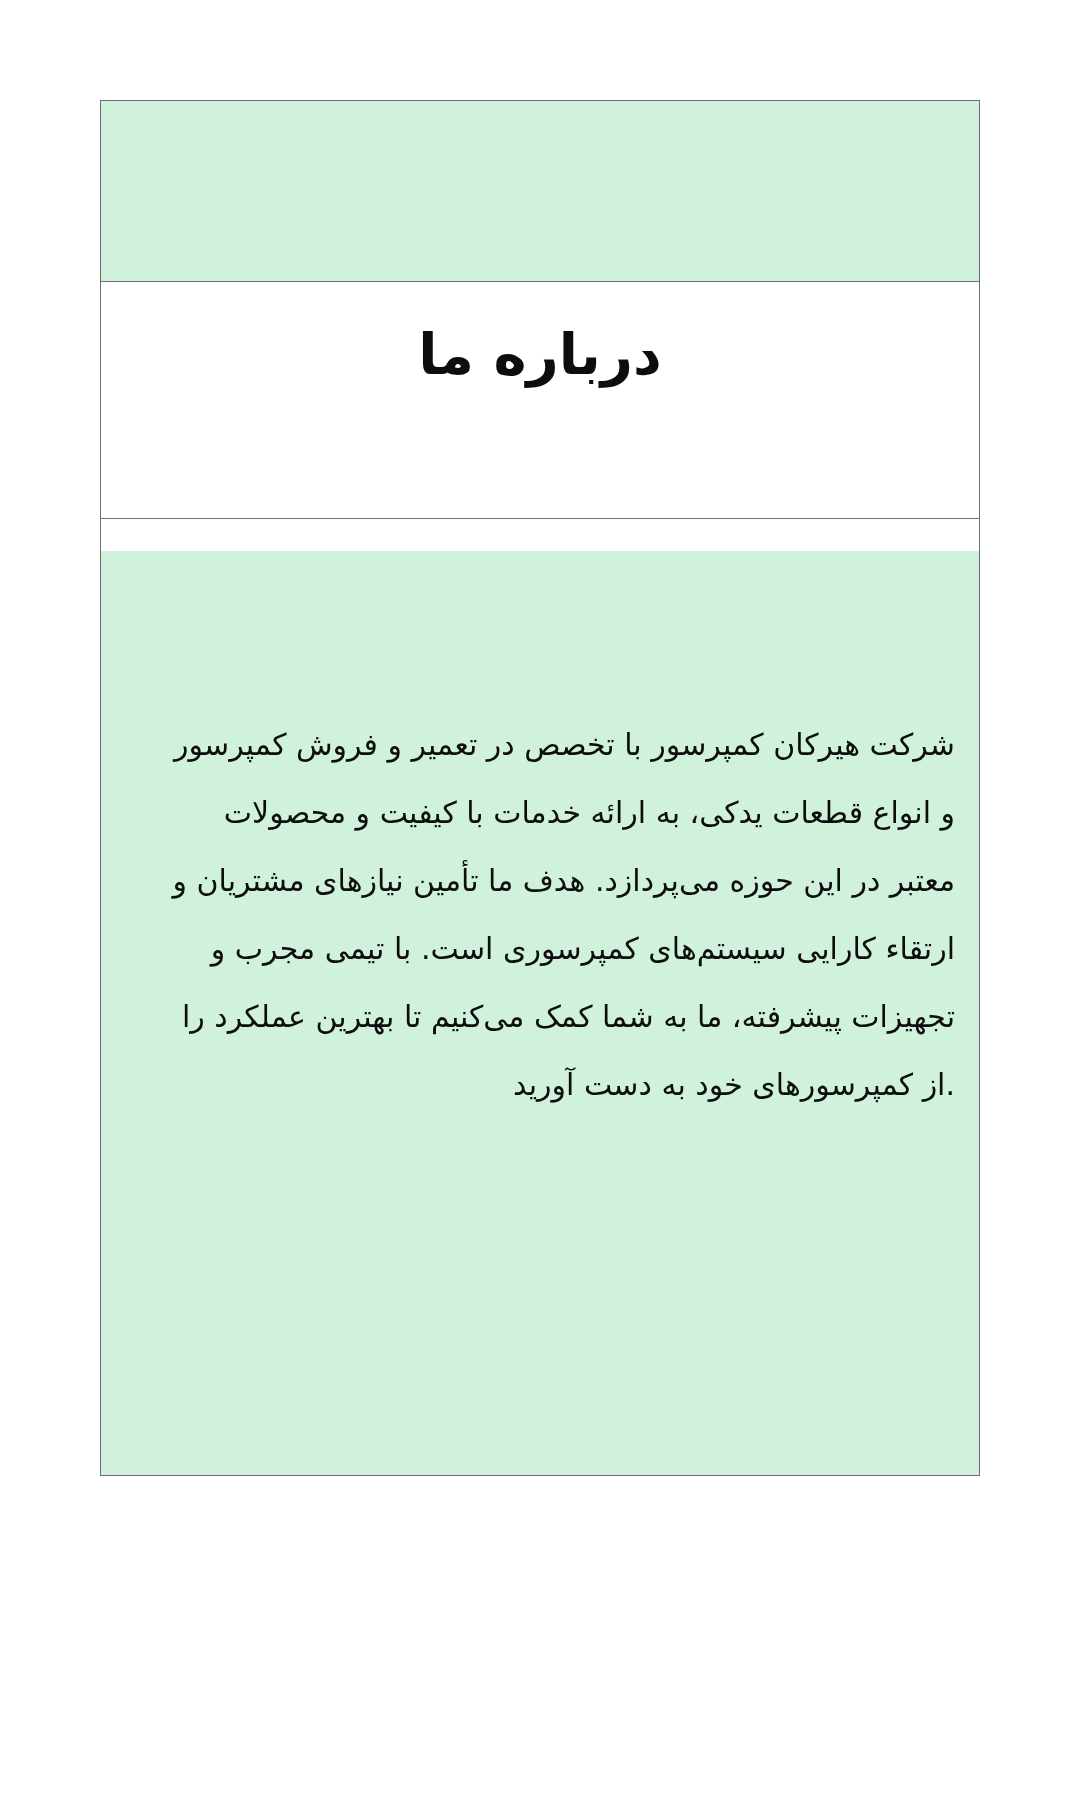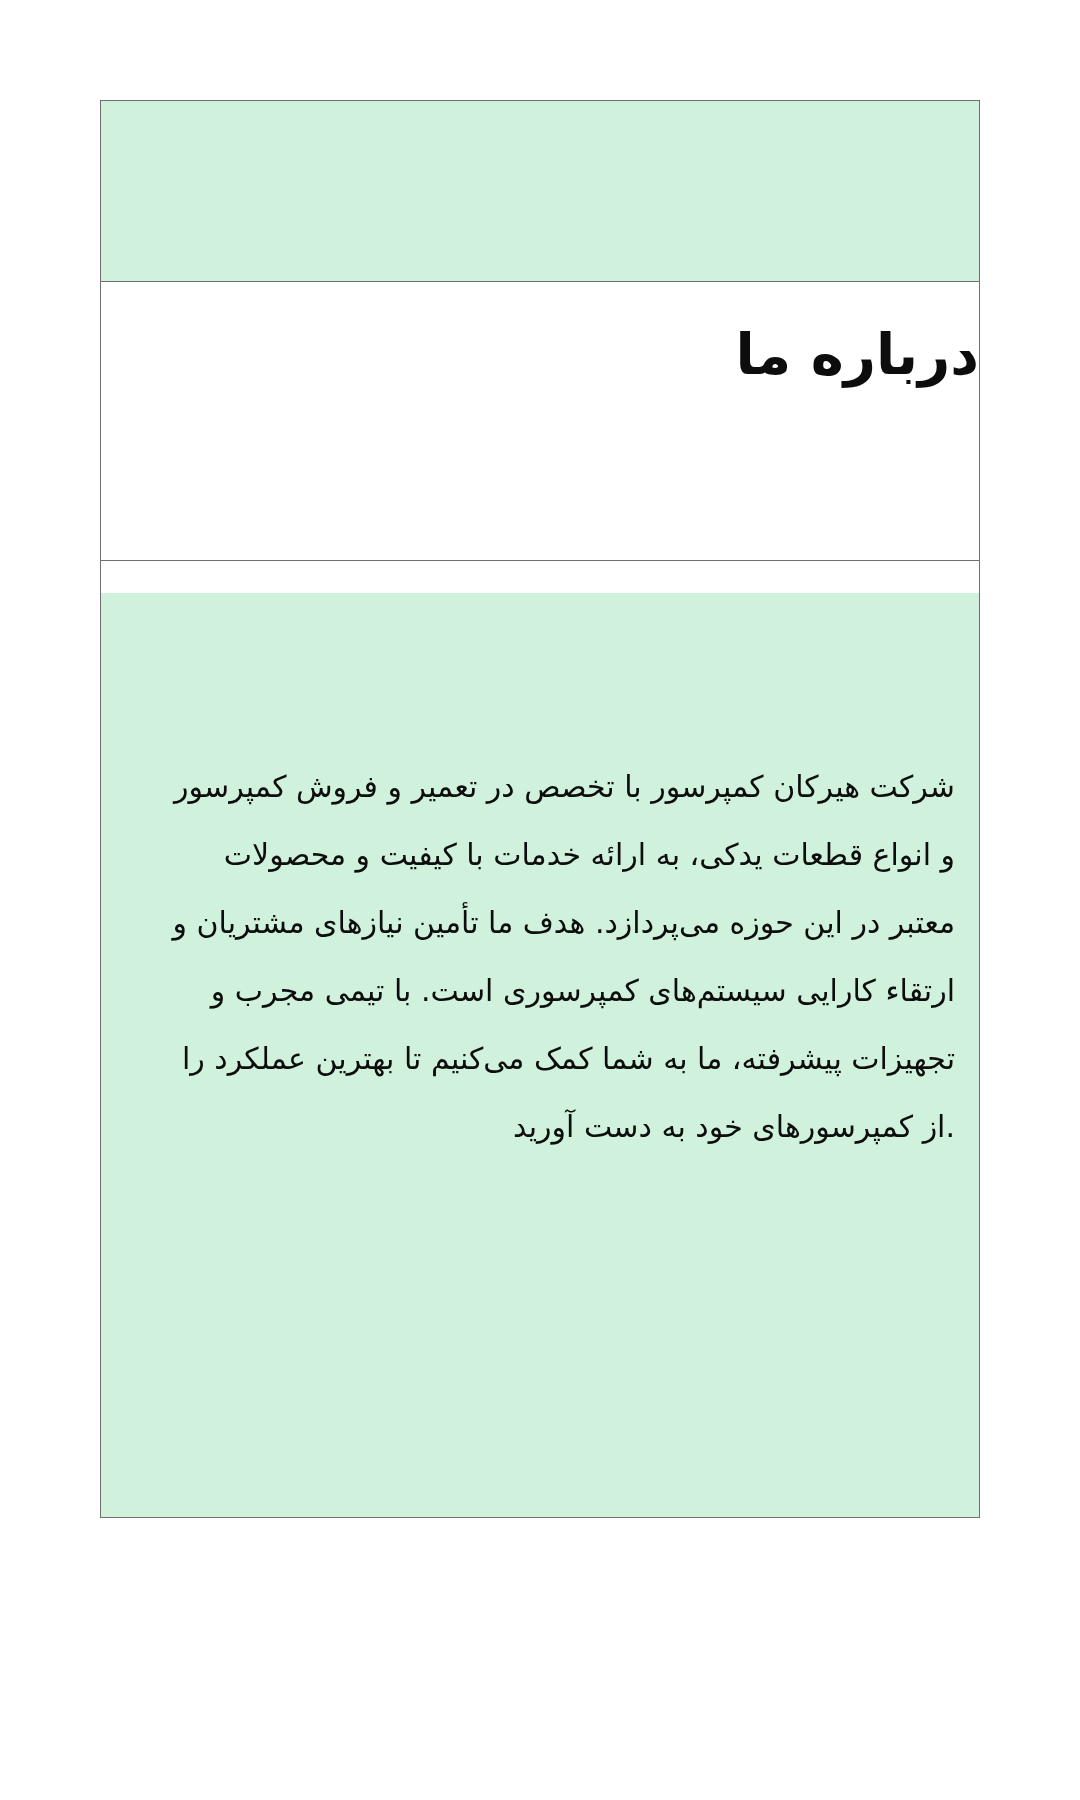--- a/index.html
+++ b/index.html
@@ -19,26 +19,26 @@
     margin: 100px auto 0 auto;
     border: 1px solid #6f6f6f;
     box-sizing: border-box;
     background: #ffffff;
   }
   .band-top {
     height: 180px;
     background: #d0f2dc;
   }
   .title-band {
-    height: 280px;
+    height: 238px;
     box-sizing: border-box;
     background: #ffffff;
     border-top: 1px solid #6f6f6f;
     border-bottom: 1px solid #6f6f6f;
-    text-align: right;
+    text-align: center;
     padding-top: 40px;
   }
   .title-band h1 {
     margin: 0;
     font-size: 56px;
     line-height: 66px;
     font-weight: bold;
     color: #0d0d0d;
     direction: ltr;
   }

